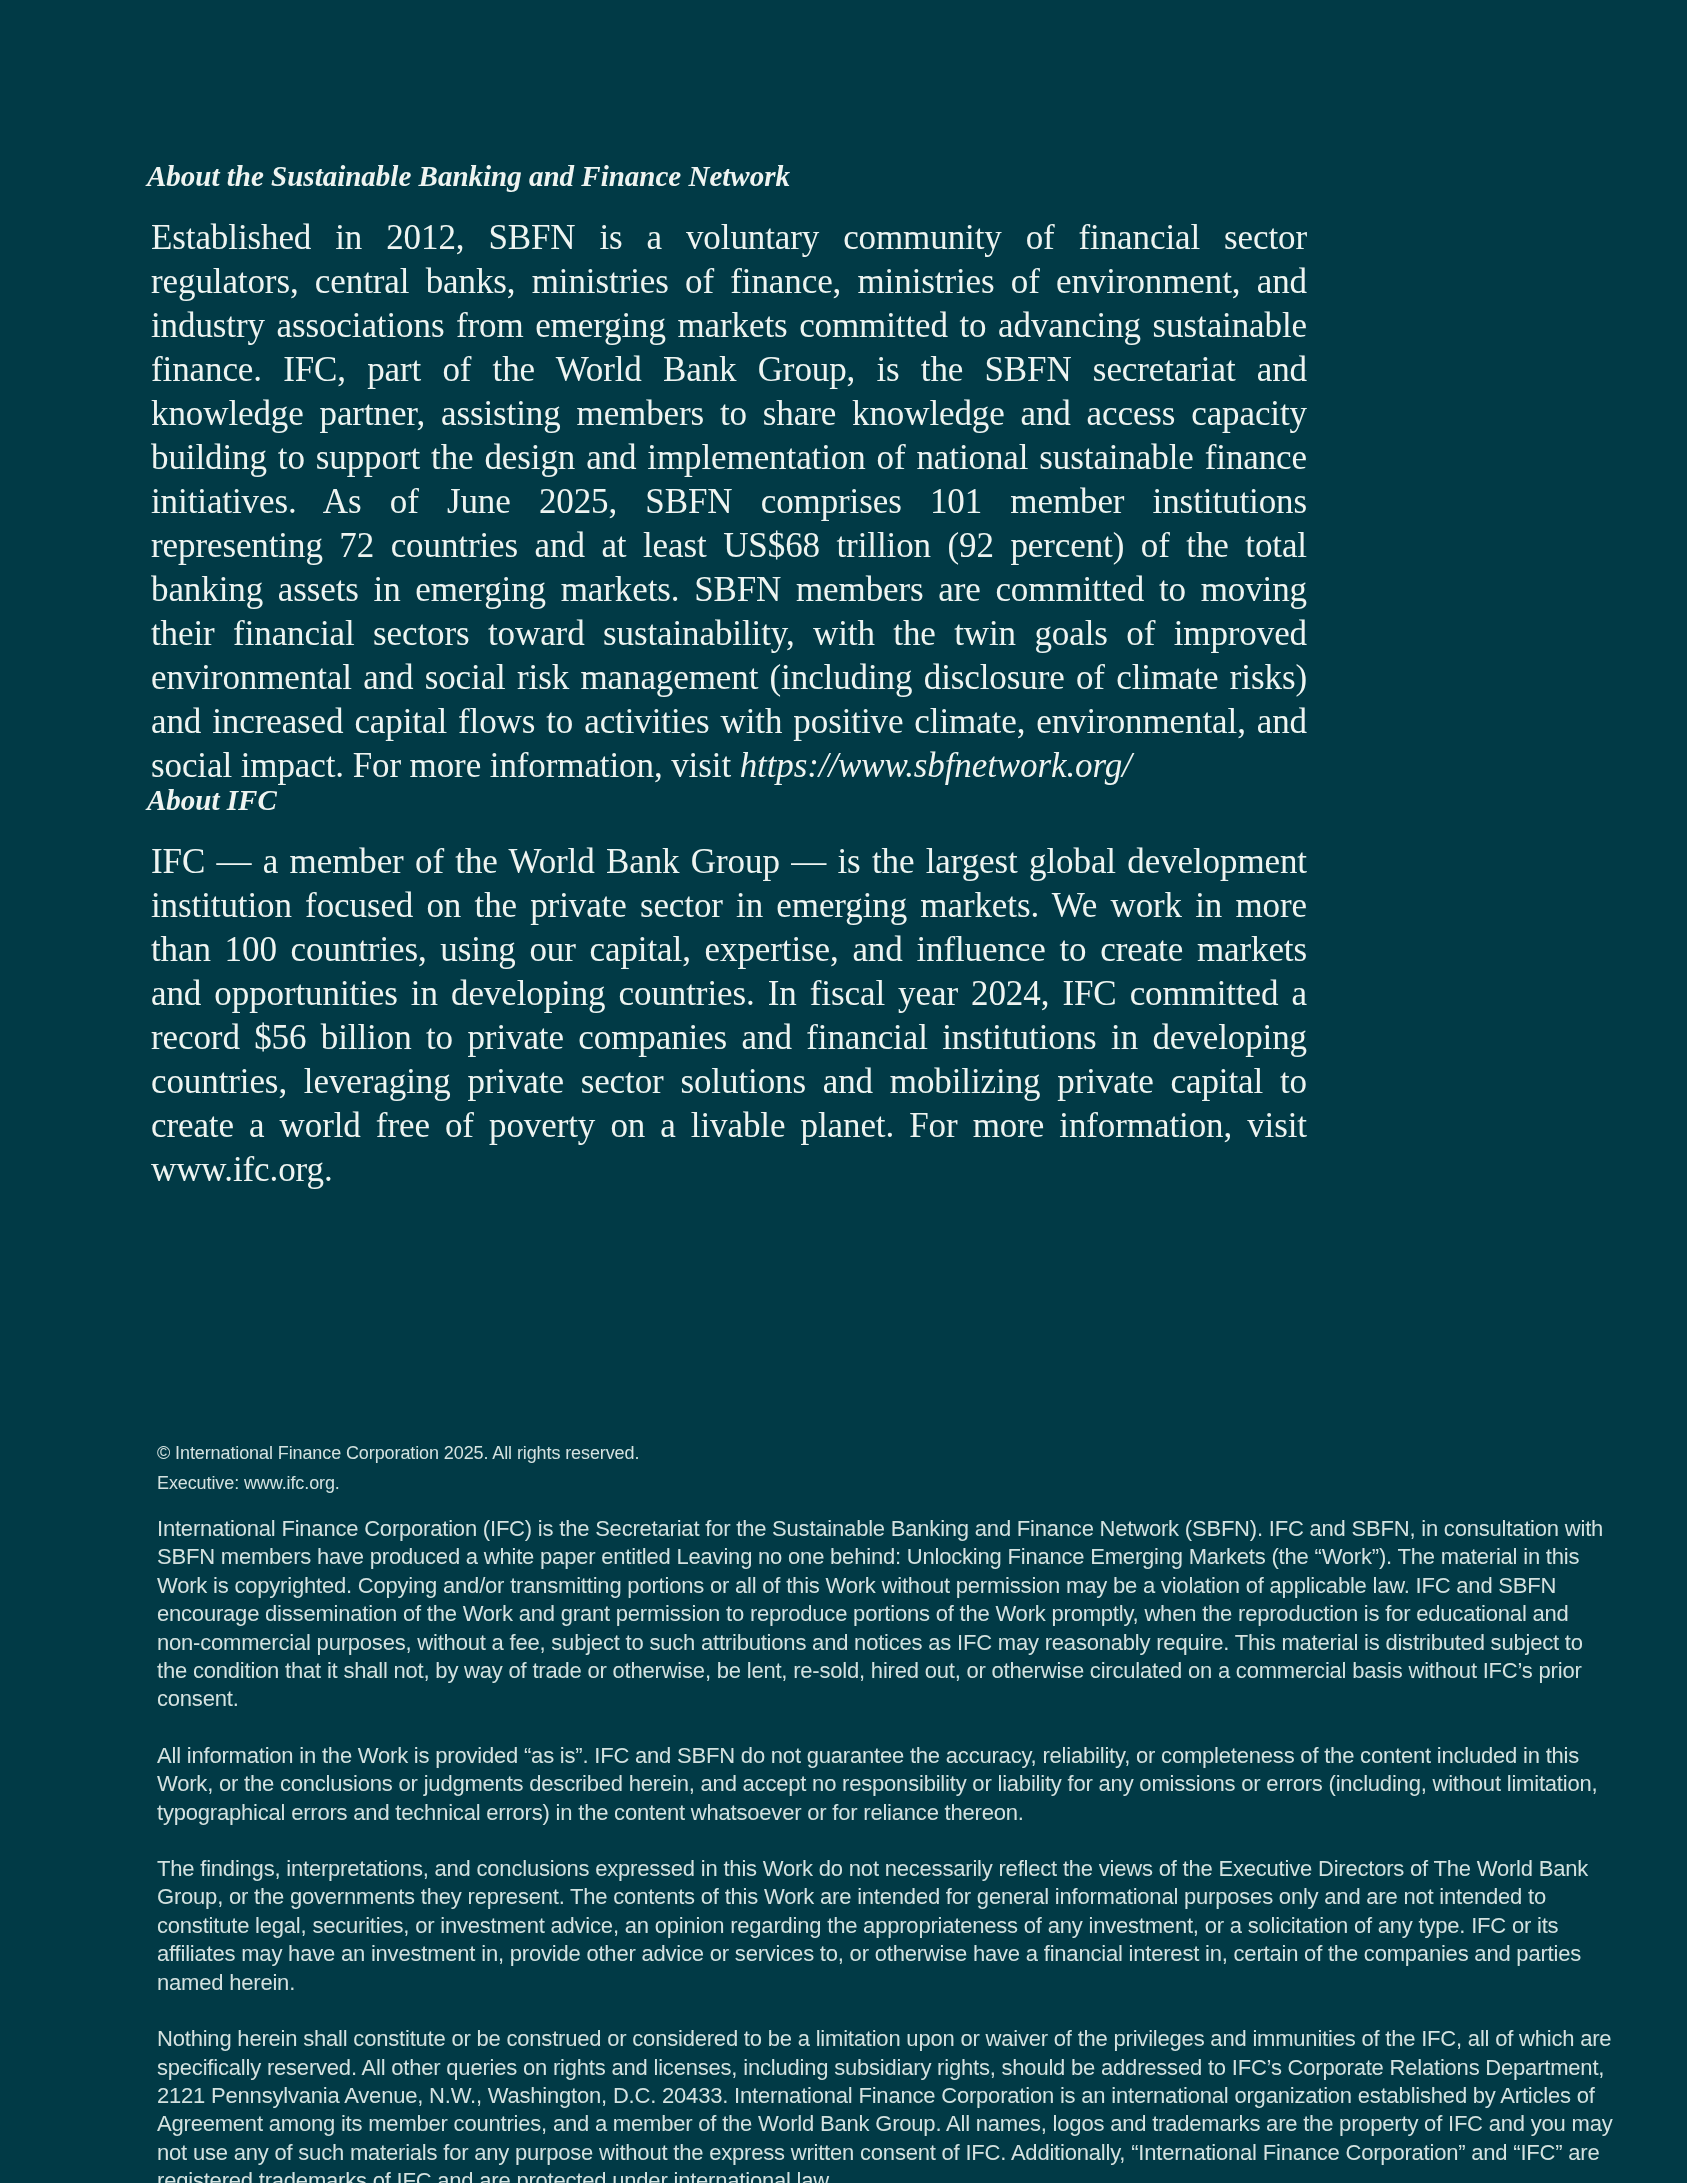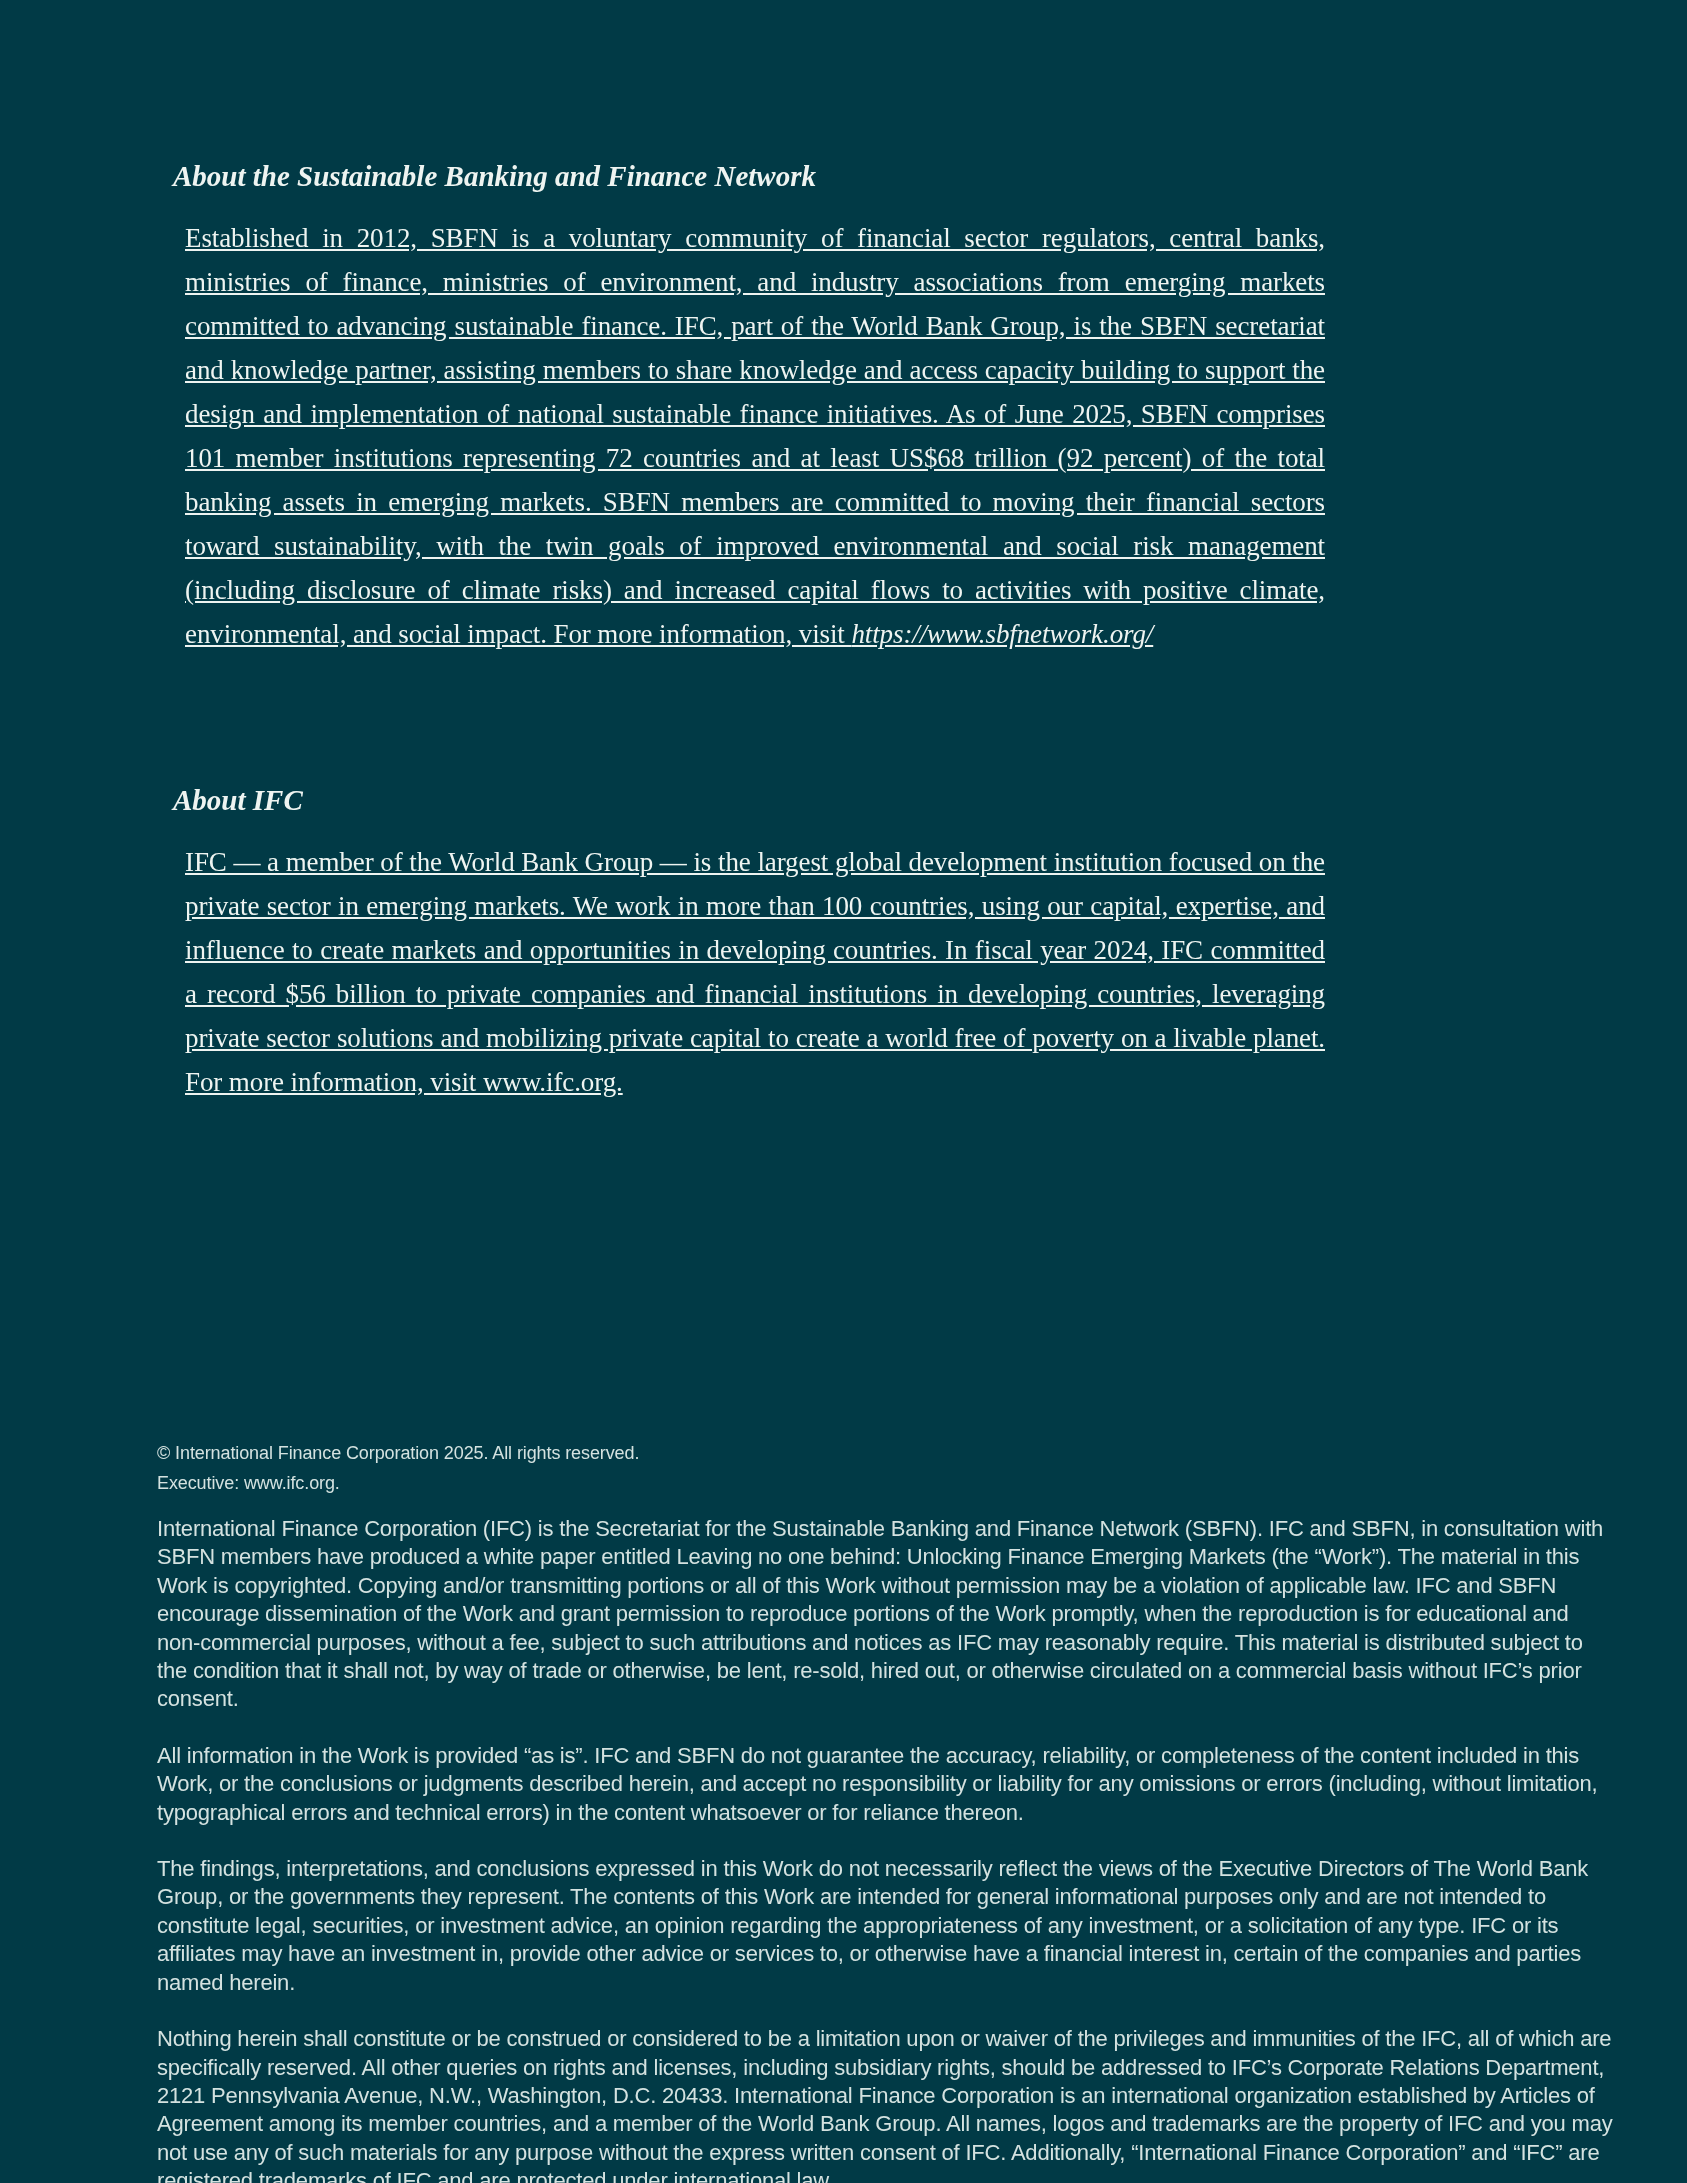--- a/index.html
+++ b/index.html
@@ -4,40 +4,39 @@
 <style>
   html, body { margin: 0; padding: 0; }
   body {
     width: 1687px;
     height: 2183px;
     background: #013a46;
     position: relative;
     overflow: hidden;
     font-family: "Liberation Serif", serif;
   }
-  .section { position: absolute; left: 173px; width: 1164px; }
+  .section { position: absolute; left: 147px; width: 1164px; }
   #sec-sbfn { top: 159px; }
   #sec-ifc  { top: 783px; }
   .section h1 {
     margin: 0 0 22.5px 0;
     font-family: "Liberation Serif", serif;
     font-style: italic;
     font-weight: 700;
     font-size: 29px;
     line-height: 34px;
     color: #eef4f1;
   }
   .body-para {
-    margin: 12px;
-    font-size: 27px;
+    margin: 4px;
+    font-size: 35px;
     line-height: 44px;
     text-align: justify;
     color: #eef4f1;
     letter-spacing: -0.1px;
-    text-decoration: underline;
   }
   .body-para .url-link {
     font-style: italic;
     color: #eef4f1;
     text-decoration: none;
   }
   #colophon {
     position: absolute;
     left: 157px;
     top: 1395px;

